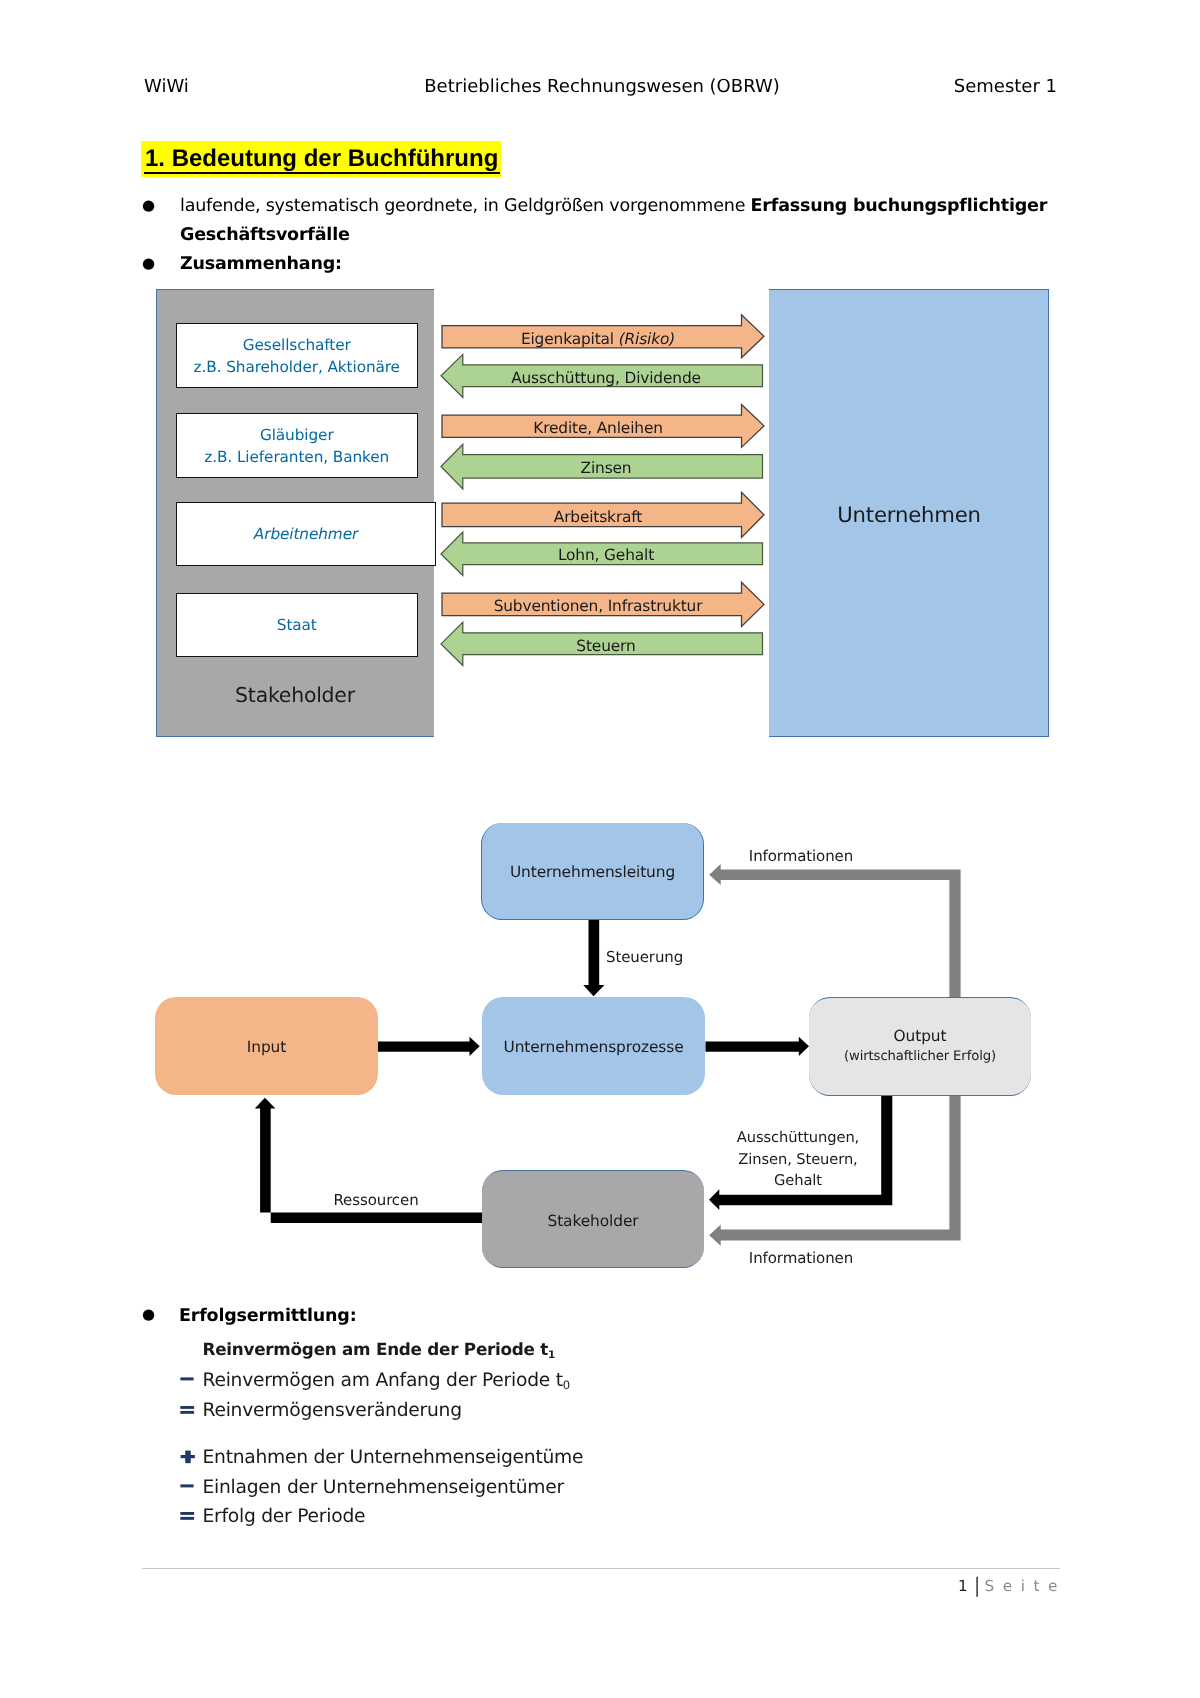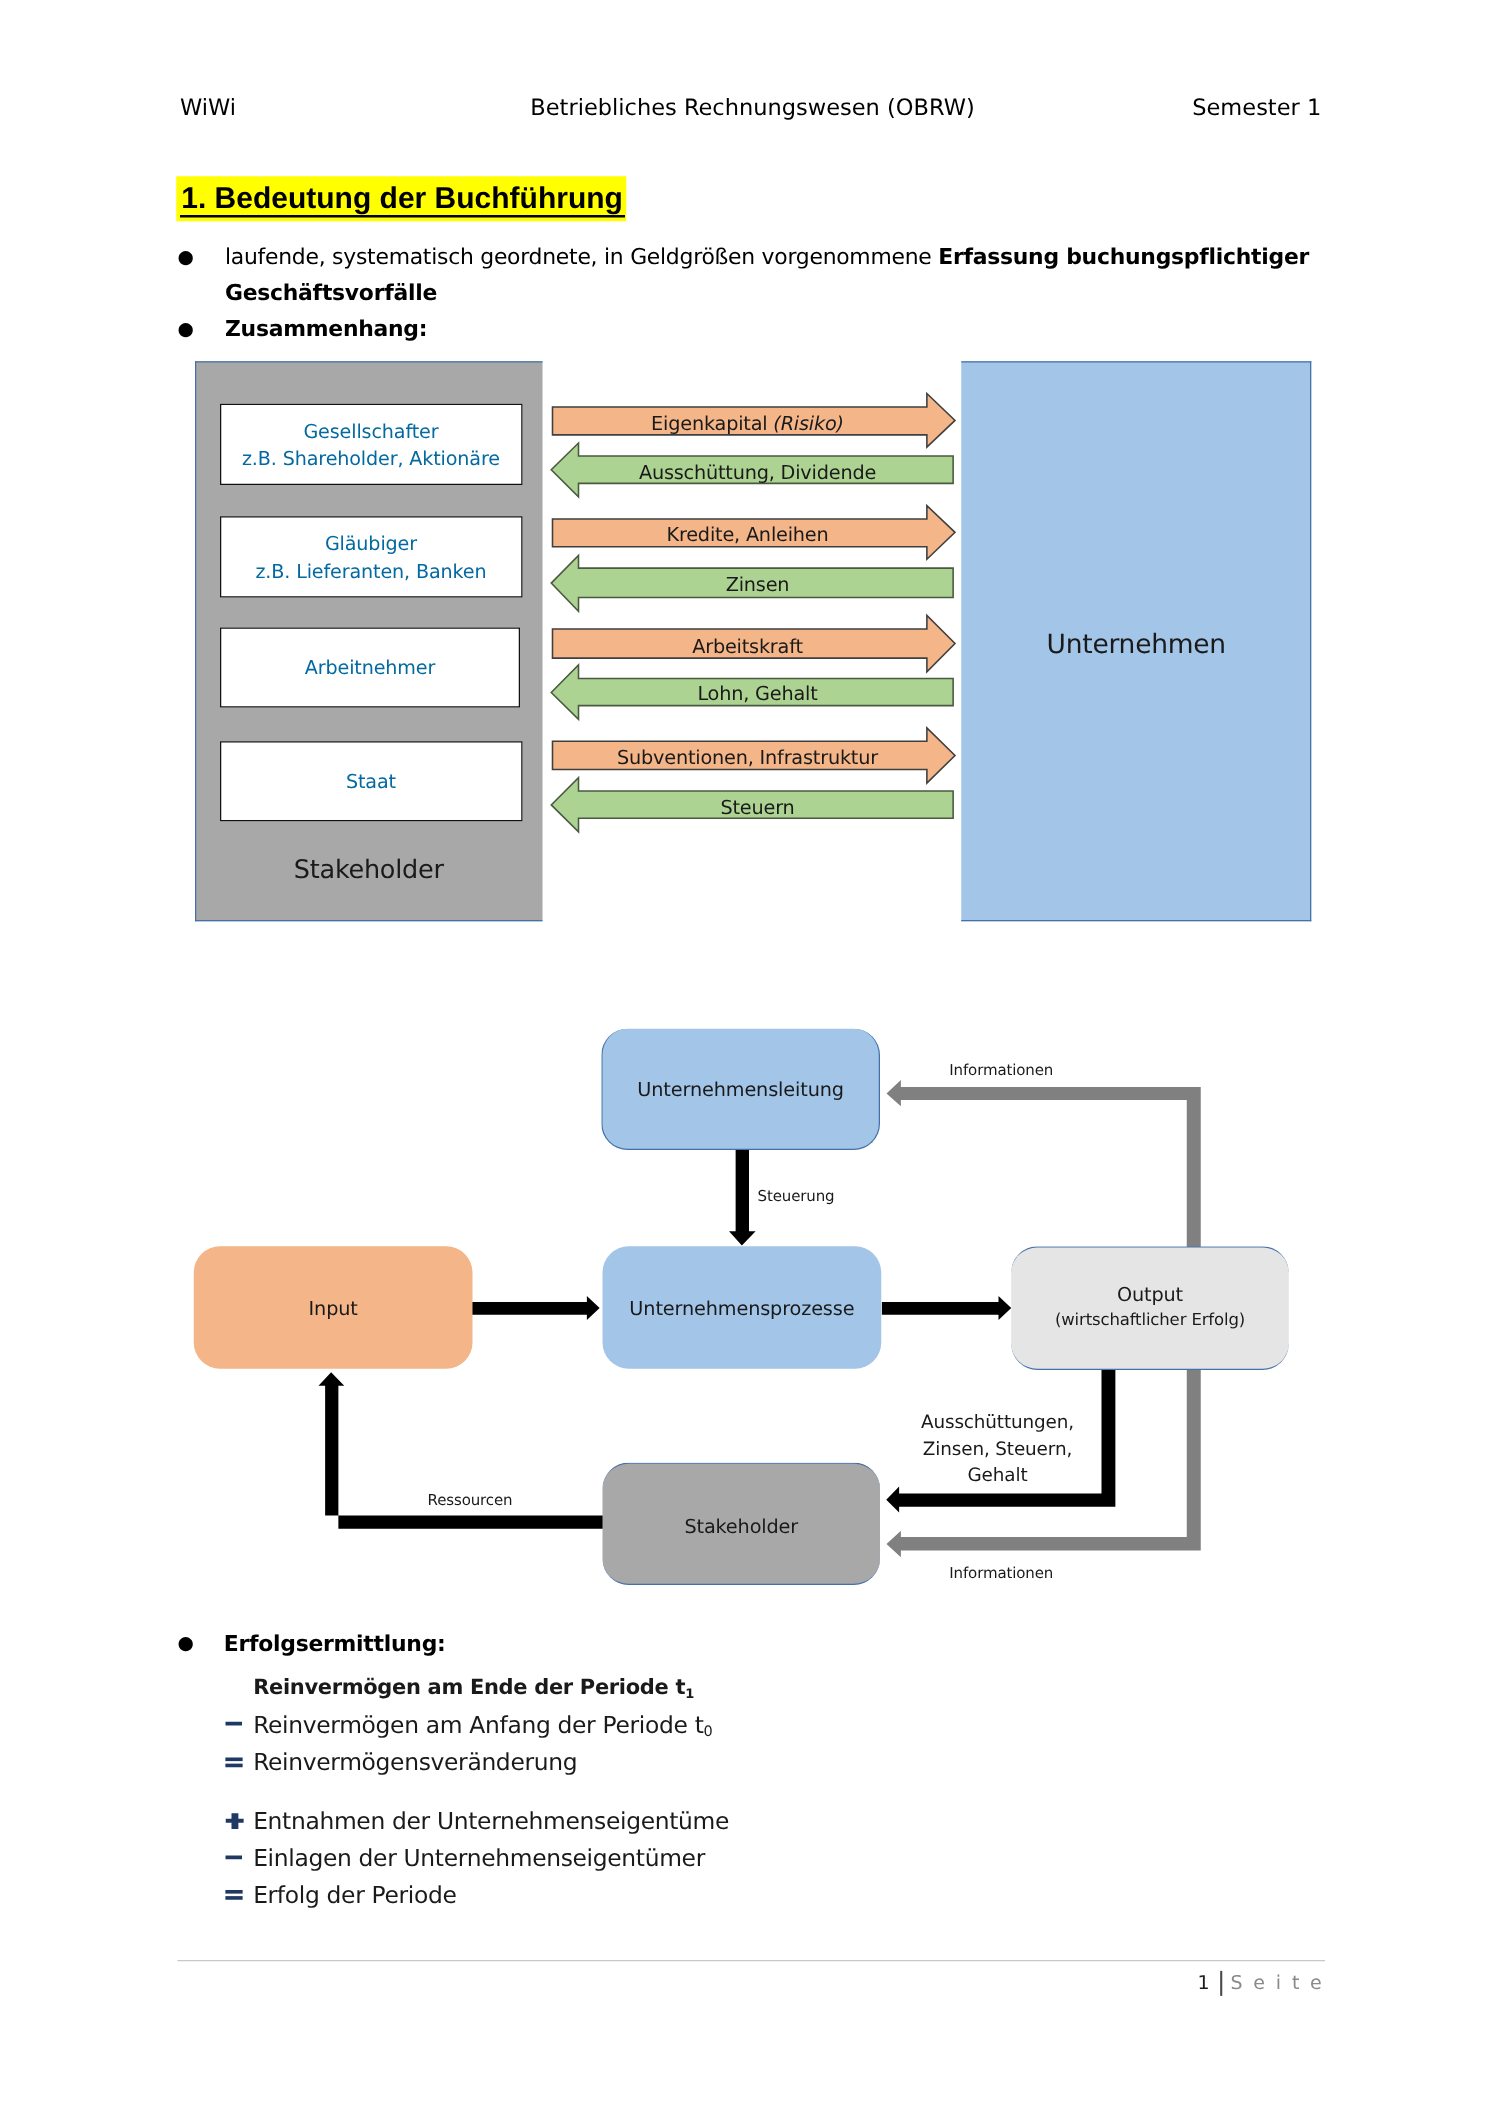--- a/index.html
+++ b/index.html
@@ -40,21 +40,21 @@
   #d1 .arrowlbl{position:absolute;text-align:center;font-size:15.4px;line-height:22px;color:#1a1a1a;letter-spacing:-0.15px;}
   #d1 .arrowlbl i{font-style:italic;}
 
   
   #d2{position:absolute;left:0;top:0;width:1200px;height:1698px;}
   #d2 svg{position:absolute;left:0;top:0;width:1200px;height:1698px;overflow:visible;}
   #d2 .bx{position:absolute;box-sizing:border-box;display:flex;flex-direction:column;
           align-items:center;justify-content:center;padding-top:4px;font-size:15.4px;line-height:21px;
           color:#1a1a1a;letter-spacing:-0.1px;text-align:center;border-radius:21px;}
   #d2 .bx .small{font-size:13.2px;line-height:19px;}
-  #d2 .lbl{position:absolute;font-size:12px;line-height:22px;color:#1a1a1a;letter-spacing:-0.1px;text-align:center;}
+  #d2 .lbl{position:absolute;font-size:15px;line-height:22px;color:#1a1a1a;letter-spacing:-0.1px;text-align:center;}
 
   
   #erf{position:absolute;left:0;top:0;width:1200px;height:1698px;}
   #erf .eh{position:absolute;left:145px;top:1302px;font-size:17.5px;line-height:29px;letter-spacing:-0.2px;}
   #erf .eh .dot{position:absolute;left:-3px;top:-2px;width:14px;font-size:15px;}
   #erf .eh b{position:absolute;left:34px;top:0;font-weight:bold;}
   #erf .row{position:absolute;font-size:18.7px;line-height:26px;letter-spacing:-0.25px;color:#1a1a1a;white-space:nowrap;}
   #erf .row .op{position:absolute;left:0;top:0;width:22px;height:26px;}
   #erf .row .op svg{display:block;width:22px;height:26px;overflow:visible;}
   #erf .row .rt{position:absolute;left:23.5px;top:0;}
@@ -94,21 +94,21 @@
     <div class="bluebox"></div>
 
     <div class="whitebox" style="left:176px;top:323px;width:241.5px;height:65px;">
       <span>Gesellschafter</span>
       <span>z.B. Shareholder, Aktionäre</span>
     </div>
     <div class="whitebox" style="left:176px;top:413px;width:241.5px;height:65px;">
       <span>Gläubiger</span>
       <span>z.B. Lieferanten, Banken</span>
     </div>
-    <div class="whitebox" style="left:176px;top:502px;width:240px;height:64px;">
+    <div class="whitebox" style="left:176px;top:502px;width:260px;height:64px;font-style:italic;">
       <span>Arbeitnehmer</span>
     </div>
     <div class="whitebox" style="left:176px;top:593px;width:241.5px;height:64px;">
       <span>Staat</span>
     </div>
 
     <div class="shLabel">Stakeholder</div>
     <div class="unLabel">Unternehmen</div>
 
     <svg viewBox="0 0 1200 1698">

